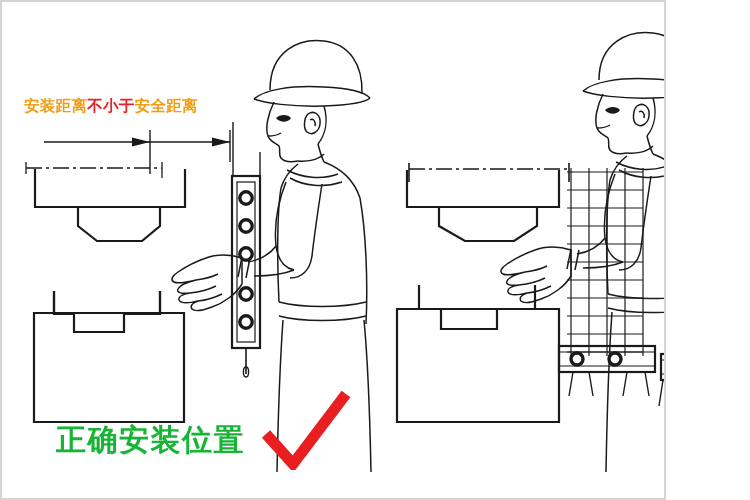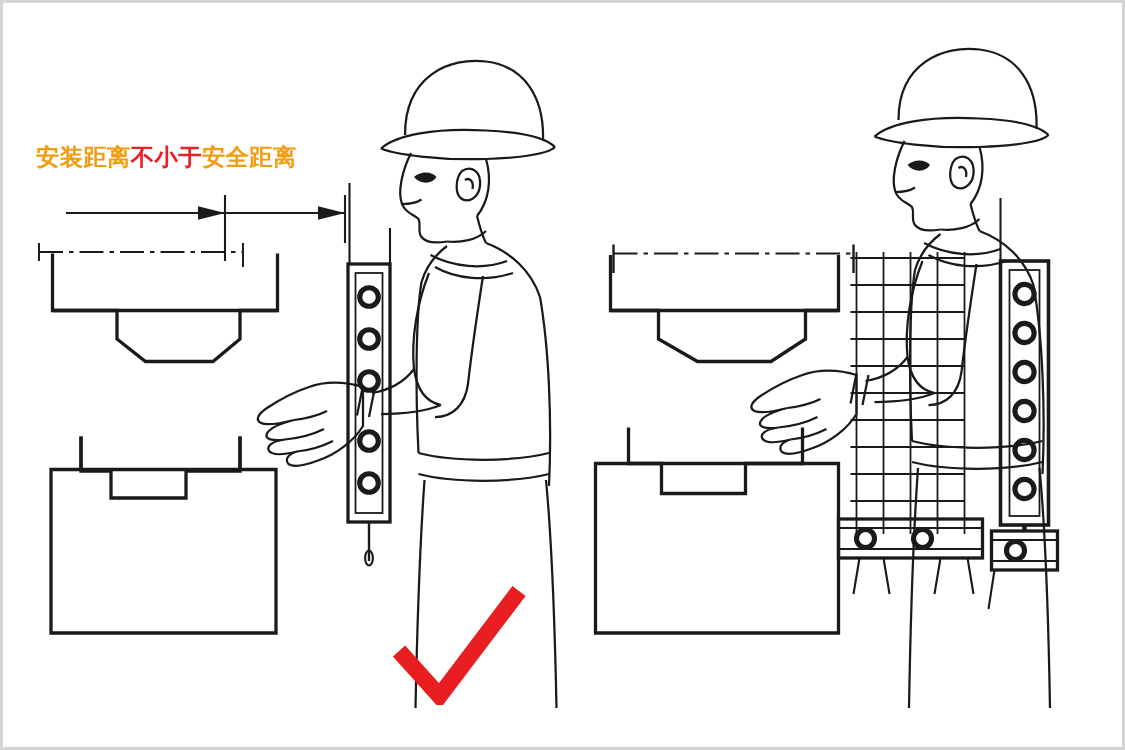--- a/index.html
+++ b/index.html
@@ -5,21 +5,21 @@
   html, body {
     margin: 0;
     padding: 0;
     background: #ffffff;
   }
   body {
     font-family: "Liberation Sans", "DejaVu Sans", sans-serif;
   }
   #canvas {
     position: relative;
-    width: 750px;
+    width: 666px;
     height: 500px;
     background: #ffffff;
     border: 2px solid #d4d4d4;
     box-sizing: border-box;
     overflow: hidden;
   }
   .panel {
     position: absolute;
     top: 0;
     height: 500px;
@@ -190,20 +190,21 @@
           <path d="M 362,318 C 366,360 368,420 369,470"></path>
         </g>
 
       </g>
     </svg>
 
     <div class="anno" id="anno-left">
       <span class="orange">安装距离</span><span class="red">不小于</span><span class="orange">安全距离</span>
     </div>
 
+    <div class="caption" id="caption-left">正确安装位置</div>
 
     <svg class="checkmark" id="check-left" viewBox="0 0 92 80">
       <polyline points="6,44 33,74 86,4" fill="none" stroke="#E81E20" stroke-width="11" stroke-linecap="butt" stroke-linejoin="miter"></polyline>
     </svg>
   </div>
 
   <div class="panel" id="panel-right">
 
     <svg class="svg-layer" viewBox="0 0 375 500">
 

